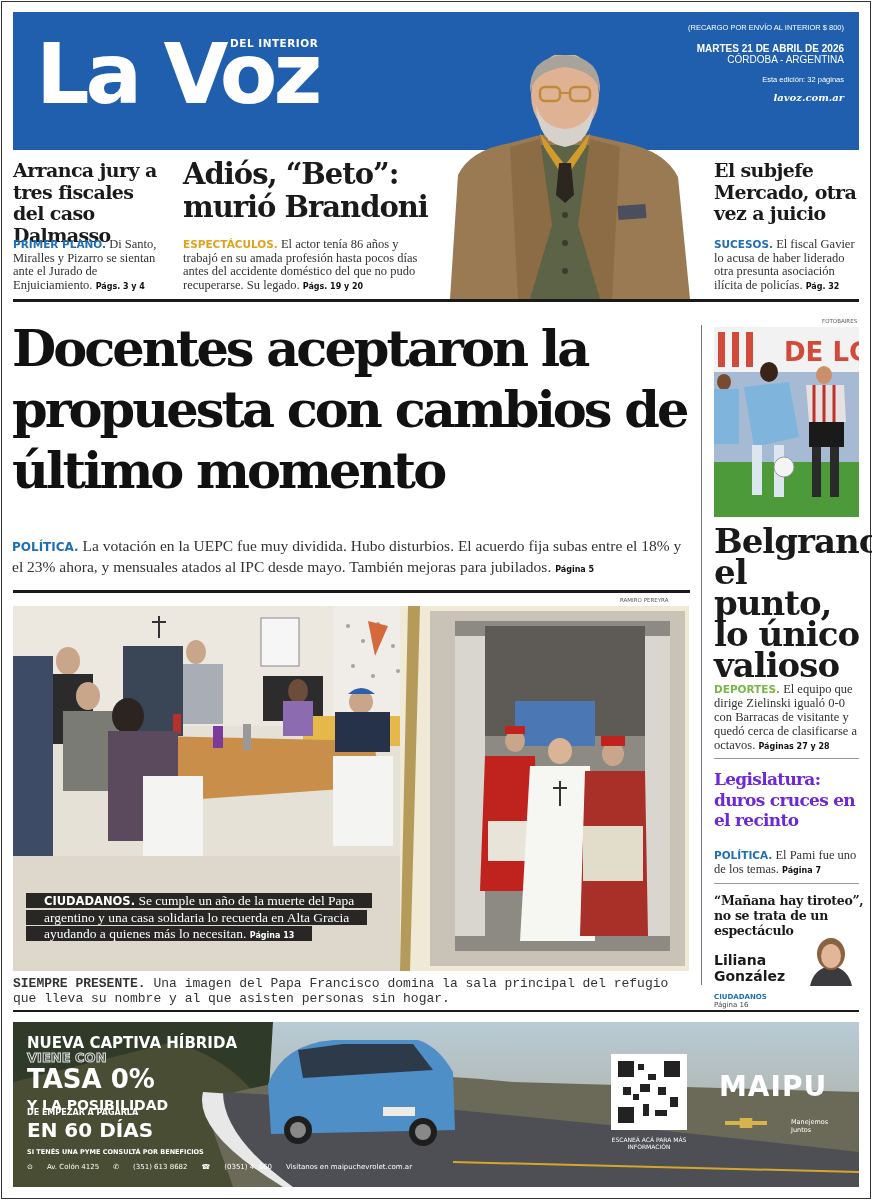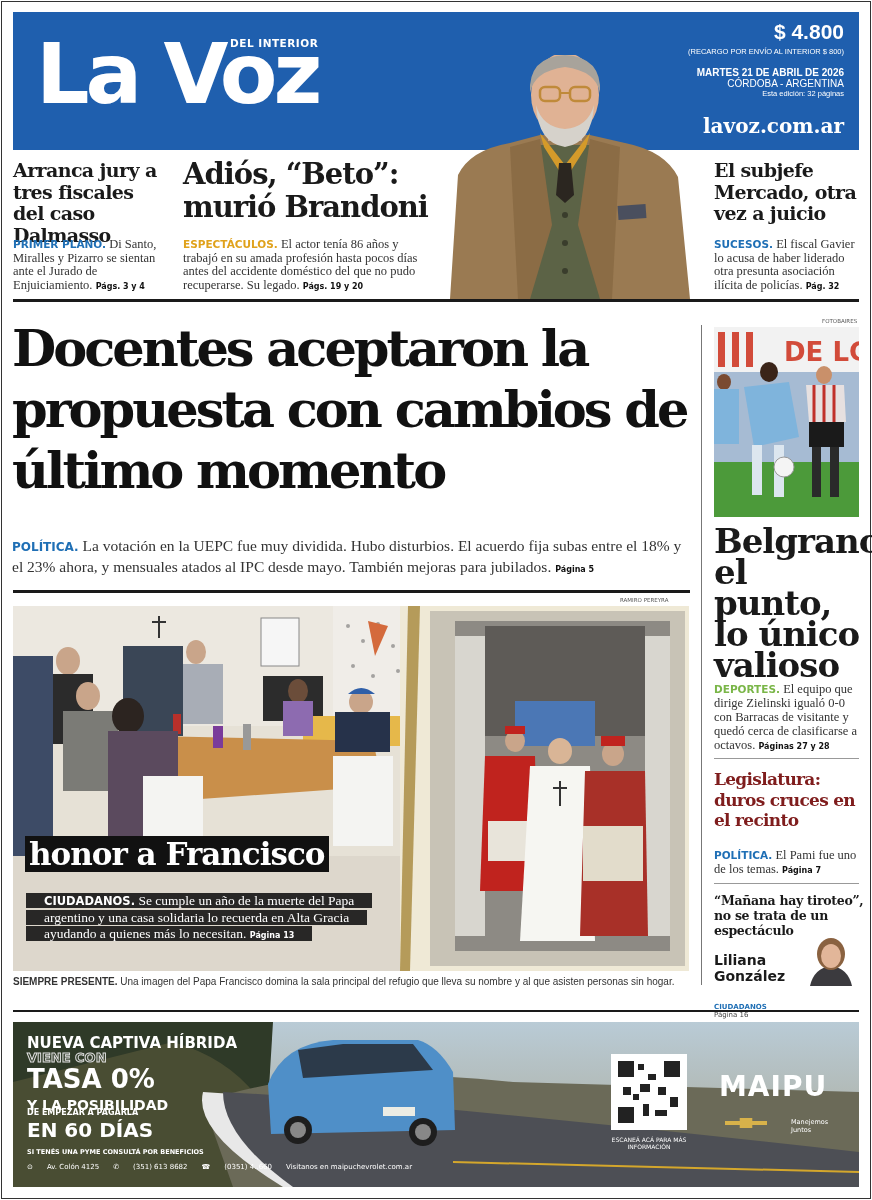--- a/index.html
+++ b/index.html
@@ -11,22 +11,22 @@
 
   
   .masthead { left: 13px; top: 12px; width: 846px; height: 138px; background: #1f5fae; }
   .logo { left: 36px; top: 32px; color: #fff; font-family: "DejaVu Sans", sans-serif; font-weight: bold; font-size: 84px; letter-spacing: -4px; line-height: 1; }
   .logo-sub { left: 230px; top: 37px; color: #fff; font-family: "DejaVu Sans", sans-serif; font-weight: bold; font-size: 10.5px; letter-spacing: 0.5px; }
   .mh-right { right: 28px; top: 20px; width: 200px; text-align: right; color: #fff; font-family: "Liberation Sans", sans-serif; }
   .price { font-size: 21px; font-weight: bold; line-height: 24px; }
   .surcharge { font-size: 7.5px; margin-top: 3px; }
   .date { font-size: 10px; font-weight: bold; margin-top: 11px; line-height: 11px; }
   .city { font-size: 10px; line-height: 11px; }
-  .pages { font-size: 7.5px; }
-  .site { font-size: 20px; font-weight: bold; font-family: "DejaVu Serif", serif; margin-top: 16px; }
+  .pages { font-size: 7.5px; margin-top: 10px; }
+  .site { font-size: 10px; font-weight: bold; font-style: italic; font-family: "DejaVu Serif", serif; margin-top: 8px; }
 
   
   .portrait { left: 440px; top: 55px; width: 252px; height: 244px; }
 
   
   .h-small { font-family: "DejaVu Serif", serif; font-weight: bold; font-size: 19px; line-height: 21.5px; letter-spacing: -0.6px; }
   .h-beto { font-family: "DejaVu Serif", serif; font-weight: bold; font-size: 29px; line-height: 33px; letter-spacing: -1px; }
   .deck { font-family: "Liberation Serif", serif; font-size: 12.5px; line-height: 13.5px; color: #333; }
   .kicker { font-family: "DejaVu Sans", sans-serif; font-weight: bold; font-size: 10.5px; }
   .pg { font-family: "DejaVu Sans", sans-serif; font-weight: bold; font-size: 8px; color: #111; }
@@ -40,45 +40,44 @@
 
   .credit { font-family: "DejaVu Sans", sans-serif; font-size: 5.5px; color: #555; }
 
   
   .photo-left { left: 13px; top: 606px; width: 400px; height: 365px; overflow: hidden; background: #d9d2c4; }
   .photo-right { left: 400px; top: 606px; width: 289px; height: 365px; overflow: hidden; }
   .overlay-head { left: 25px; top: 797px; font-family: "DejaVu Serif", serif; font-weight: bold; font-size: 31px; line-height: 38px; color: #fff; letter-spacing: -1px; }
   .overlay-head span { background: #111; padding: 0 4px; }
   .overlay-deck { left: 26px; top: 893px; width: 372px; font-family: "Liberation Serif", serif; font-size: 13.5px; line-height: 16.5px; color: #fff; }
   .overlay-deck .inner { background: rgba(15,15,15,0.88); box-decoration-break: clone; -webkit-box-decoration-break: clone; padding: 0 18px; }
-  .caption { left: 13px; top: 976px; width: 680px; font-family: Liberation Sans, sans-serif; font-size: 10px; color: #333; }
+  .caption { left: 13px; top: 976px; width: 680px; font-family: Liberation Mono, monospace; font-size: 13px; color: #333; }
 
   
   .soccer { left: 714px; top: 327px; width: 145px; height: 190px; overflow: hidden; }
   .belgrano-head { left: 714px; top: 526px; width: 150px; font-family: "DejaVu Serif", serif; font-weight: bold; font-size: 34px; line-height: 31px; letter-spacing: -1px; }
   .rc-deck { font-family: "Liberation Serif", serif; font-size: 12.5px; line-height: 14px; color: #333; }
-  .legis-head { left: 714px; top: 769px; width: 150px; font-family: "DejaVu Serif", serif; font-weight: bold; font-size: 17px; line-height: 20.5px; letter-spacing: -0.7px; color: #7f1d1d; }
+  .legis-head { left: 714px; top: 769px; width: 150px; font-family: "DejaVu Serif", serif; font-weight: bold; font-size: 17px; line-height: 20.5px; letter-spacing: -0.7px; color: #6d28d9; }
   .quote-head { left: 714px; top: 893px; width: 150px; font-family: "DejaVu Serif", serif; font-weight: bold; font-size: 12.5px; line-height: 15px; letter-spacing: -0.3px; }
   .author { font-family: "DejaVu Sans", sans-serif; font-weight: bold; font-size: 14px; }
   .avatar { left: 806px; top: 934px; width: 50px; height: 52px; border-radius: 4px; overflow: hidden; }
 
   
   .ad { left: 13px; top: 1022px; width: 846px; height: 184px; overflow: hidden; }
   .ad-text { font-family: "DejaVu Sans", sans-serif; font-weight: bold; color: #fff; }
 </style>
 </head>
 <body>
 
 <div class="frame"></div>
 
 <div class="abs masthead"></div>
 <div class="abs logo">La Voz</div>
 <div class="abs logo-sub">DEL INTERIOR</div>
 <div class="abs mh-right">
-  <div class="price">$ 4.800</div>
   <div class="surcharge">(RECARGO POR ENVÍO AL INTERIOR $ 800)</div>
   <div class="date">MARTES 21 DE ABRIL DE 2026</div>
   <div class="city">CÓRDOBA - ARGENTINA</div>
   <div class="pages">Esta edición: 32 páginas</div>
   <div class="site">lavoz.com.ar</div>
 </div>
 
 <div class="abs portrait">
   <svg width="252" height="244" viewBox="0 0 252 244">
 
@@ -218,21 +217,20 @@
     <line x1="153" y1="182" x2="167" y2="182" stroke="#333" stroke-width="2"></line>
 
     <ellipse cx="213" cy="148" rx="11" ry="12" fill="#c9a58a"></ellipse>
     <rect x="201" y="130" width="24" height="10" fill="#c0231e"></rect>
     <path d="M185 165 L245 165 L248 330 L180 330 Z" fill="#a83028"></path>
     <rect x="183" y="220" width="60" height="55" fill="#e2dccb"></rect>
   </svg>
 </div>
 <div class="abs overlay-head">
   <br>
-  <span>honor a Francisco</span>
 </div>
 <div class="abs overlay-deck">
   <span class="inner">
     <span class="kicker" style="font-size:11.5px; color:#fff;">CIUDADANOS.</span>
     <span>Se cumple un año de la muerte del Papa argentino y una casa solidaria lo recuerda en Alta Gracia ayudando a quienes más lo necesitan.</span>
     <span class="pg" style="color:#fff;">Página 13</span>
   </span>
 </div>
 <div class="abs caption">
   <span style="font-weight:bold;">SIEMPRE PRESENTE.</span>
@@ -286,21 +284,21 @@
 <div class="abs rc-deck" style="left:714px; top:848px; width:148px;">
   <span class="kicker" style="color:#1f6fb5;">POLÍTICA.</span>
   <span>El Pami fue uno de los temas.</span>
   <span class="pg">Página 7</span>
 </div>
 <div class="abs rule-thin" style="left:714px; top:883px; width:145px;"></div>
 
 <div class="abs quote-head">“Mañana hay tiroteo”, no se trata de un espectáculo</div>
 <div class="abs" style="left:714px; top:952px; width:92px;">
   <div class="author">Liliana González</div>
-  <div class="sans" style="font-size:7px; font-weight:bold; color:#1f6fb5; margin-top:19px;">CIUDADANOS</div>
+  <div class="sans" style="font-size:7px; font-weight:bold; color:#1f6fb5; margin-top:9px;">CIUDADANOS</div>
   <div class="sans" style="font-size:7px; color:#444;">Página 16</div>
 </div>
 <div class="abs avatar">
   <svg width="50" height="52" viewBox="0 0 50 52">
     <rect width="50" height="52" fill="#ffffff"></rect>
     <path d="M4 52 Q8 34 25 32 Q42 34 46 52 Z" fill="#3b3a3e"></path>
     <ellipse cx="25" cy="20" rx="14" ry="16" fill="#8a6240"></ellipse>
     <ellipse cx="25" cy="22" rx="10" ry="12" fill="#e2b699"></ellipse>
   </svg>
 </div>

